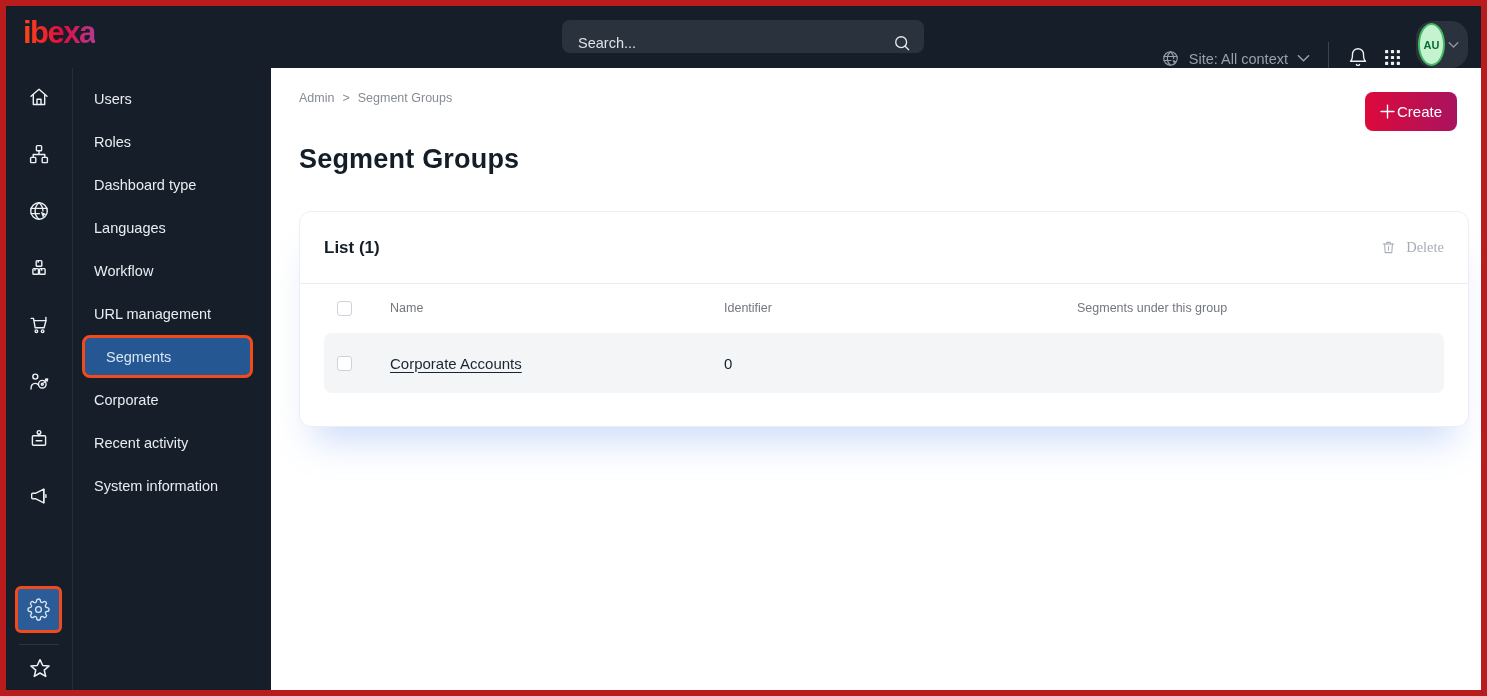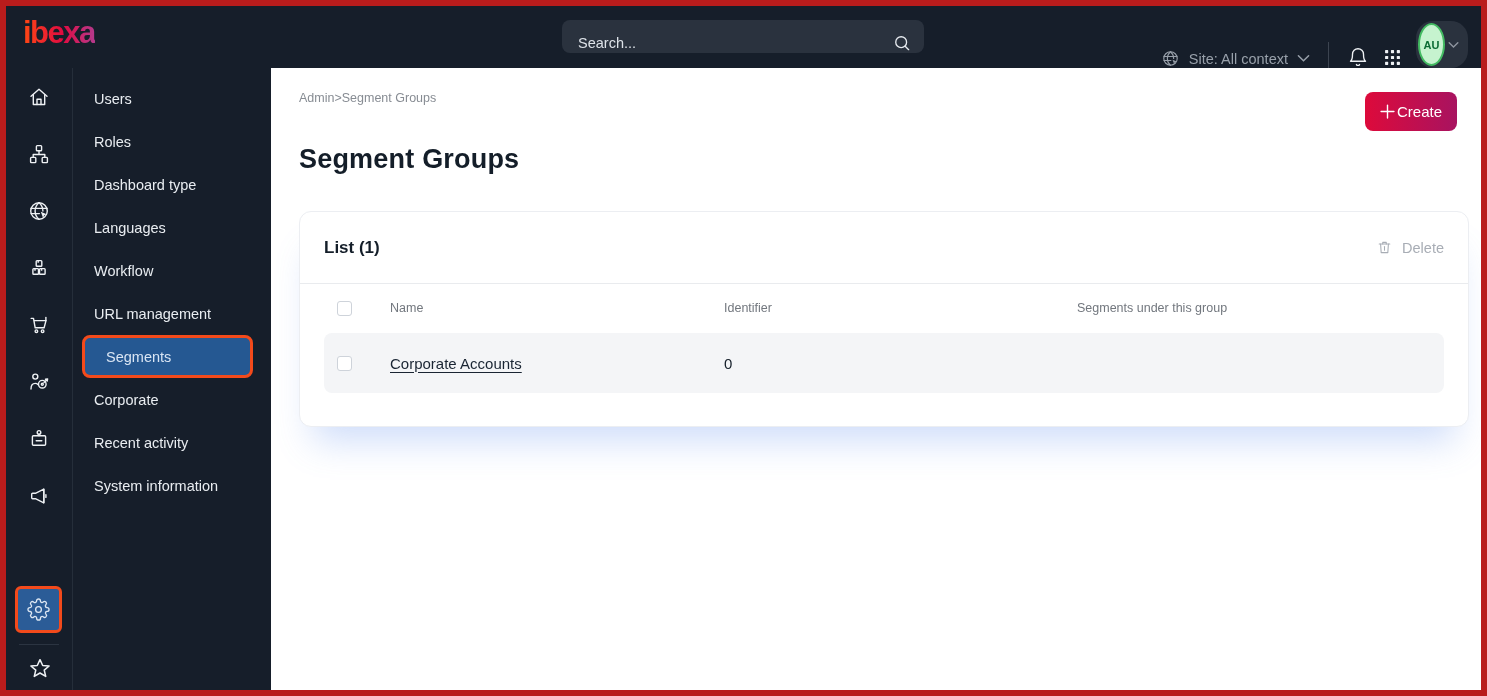--- a/index.html
+++ b/index.html
@@ -83,21 +83,21 @@
   }
   .menu-item.active {
     background:#255892; border:3px solid #f34a1b; border-radius:8px;
     margin:0 18px 0 9px; color:#d9e5f4;
   }
 
   
   .content { position:absolute; top:62px; left:265px; right:0; bottom:0; background:#fff; }
   .breadcrumb {
     position:absolute; left:28px; top:23px;
-    font-size:12.5px; color:#878c93; display:flex; align-items:flex-start;
+    font-size:12.5px; color:#878c93; display:flex; gap:8px; align-items:flex-start;
   }
   .breadcrumb .crumb { cursor:pointer; }
   .page-title {
     position:absolute; left:28px; top:76px;
     font-size:27px; font-weight:700; color:#141e29; letter-spacing:0.2px;
   }
   .create-btn {
     position:absolute; right:24px; top:24px; width:92px; height:39px;
     border:none; border-radius:8px;
     background:linear-gradient(90deg,#dd0a3b 0%,#a81360 100%);
@@ -111,21 +111,21 @@
     box-shadow:0 28px 34px -14px rgba(96,144,238,0.30);
   }
   .card-head {
     height:72px; display:flex; align-items:center; justify-content:space-between;
     padding:0 24px; border-bottom:1px solid #e9ebee;
   }
   .list-title { font-size:17px; font-weight:700; color:#141e29; }
   .delete-btn {
     display:flex; align-items:center; gap:9px;
     color:#a8adb5; font-size:14.5px; background:none; border:none;
-    font-family:Liberation Sans, sans-serif; cursor:default;
+    font-family:Liberation Serif, serif; cursor:default;
   }
 
   .table-head, .table-row {
     display:grid; grid-template-columns:50px 318px 337px auto; align-items:center;gap:16px;
   }
   .table-head { height:40px; margin:4px 24px 0; color:#72777e; font-size:12.5px; }
   .table-row {
     height:60px; margin:5px 24px 0;
     background:#f4f5f7; border-radius:8px;
     font-size:15px; color:#141e29;

